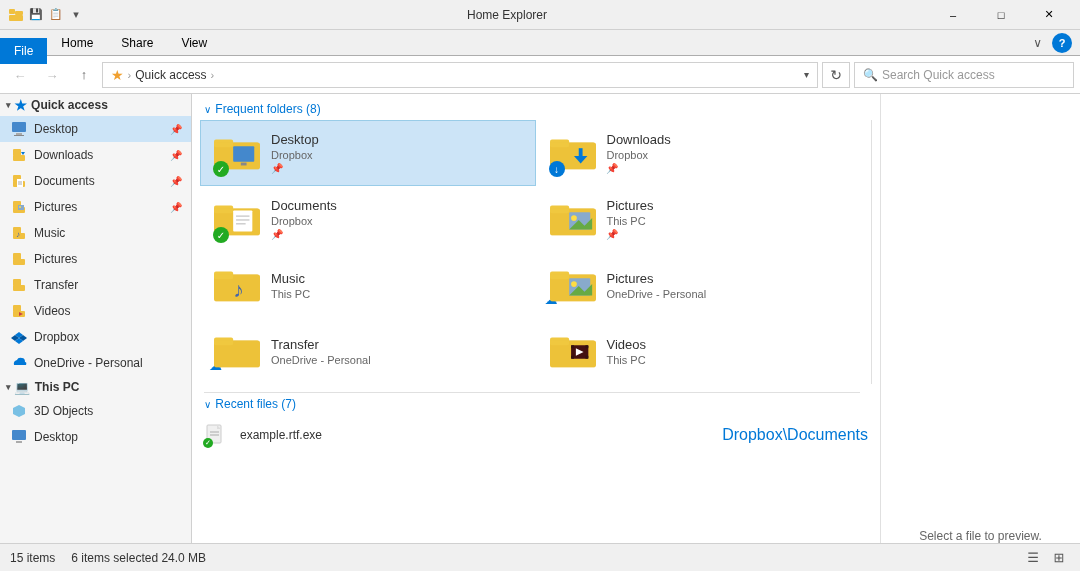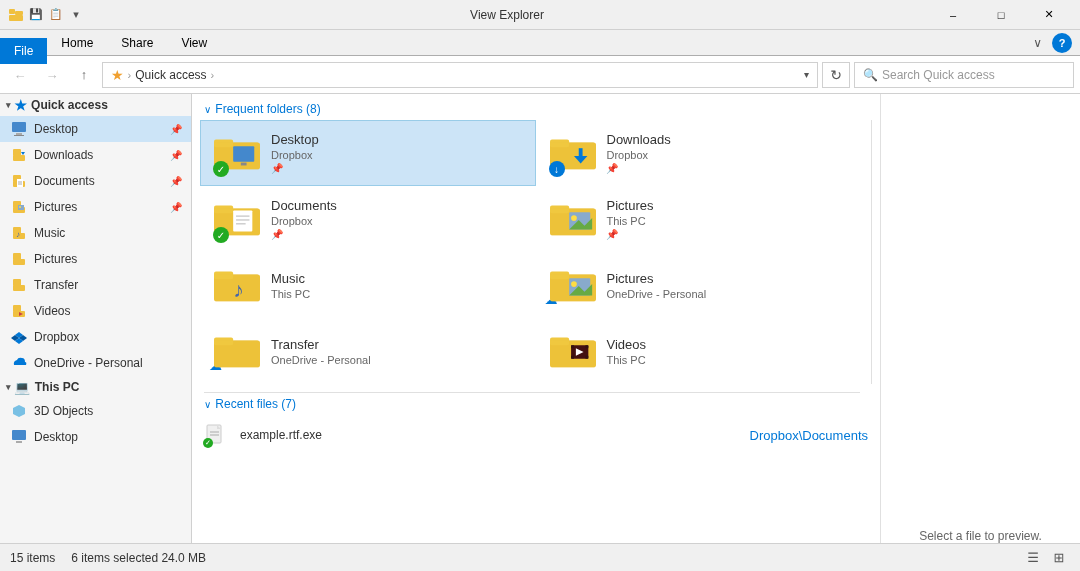--- a/index.html
+++ b/index.html
@@ -128,21 +128,21 @@
     }
 
     
     .recent-section { padding: 4px 0; }
     .recent-header { display: flex; align-items: center; padding: 4px 12px 4px 12px; font-size: 12px; color: #0078d7; cursor: pointer; gap: 4px; }
     .recent-item {
       display: flex; align-items: center; padding: 4px 12px; gap: 12px; cursor: pointer; height: 32px;
     }
     .recent-file-icon { width: 24px; height: 24px; display: flex; align-items: center; justify-content: center; font-size: 14px; position: relative; }
     .recent-file-name { flex: 1; font-size: 12px; color: #333; }
-    .recent-file-path { font-size: 13px; color: #0078d7; }
+    .recent-file-path { font-size: 16px; color: #0078d7; }
 
     
     .status-bar {
       display: flex; align-items: center; height: 28px; background: #f0f0f0;
       border-top: 1px solid #d0d0d0; padding: 0 10px; font-size: 12px; color: #333;
       gap: 16px;
     }
     .status-bar-right { margin-left: auto; display: flex; gap: 4px; }
     .view-btn { width: 22px; height: 22px; display: flex; align-items: center; justify-content: center; cursor: pointer; font-size: 13px; color: #555; }
 
@@ -158,21 +158,21 @@
       <svg width="16" height="16" viewBox="0 0 16 16">
         <rect x="1" y="2" width="6" height="5" fill="#f0c040" rx="1"></rect>
         <rect x="1" y="8" width="14" height="6" fill="#f0c040" rx="1"></rect>
         <rect x="7" y="4" width="8" height="4" fill="#f0c040" rx="1"></rect>
       </svg>
     </div>
     <div class="title-bar-icon">💾</div>
     <div class="title-bar-icon">📋</div>
     <div class="title-bar-icon">▾</div>
   </div>
-  <div class="title-bar-title">View Explorer</div>
+  <div class="title-bar-title">Home Explorer</div>
   <div class="window-controls">
     <div class="win-btn">–</div>
     <div class="win-btn">□</div>
     <div class="win-btn close">✕</div>
   </div>
 </div>
 
 <div class="ribbon-tabs">
   <div class="ribbon-tab active">
     <span>File</span>

